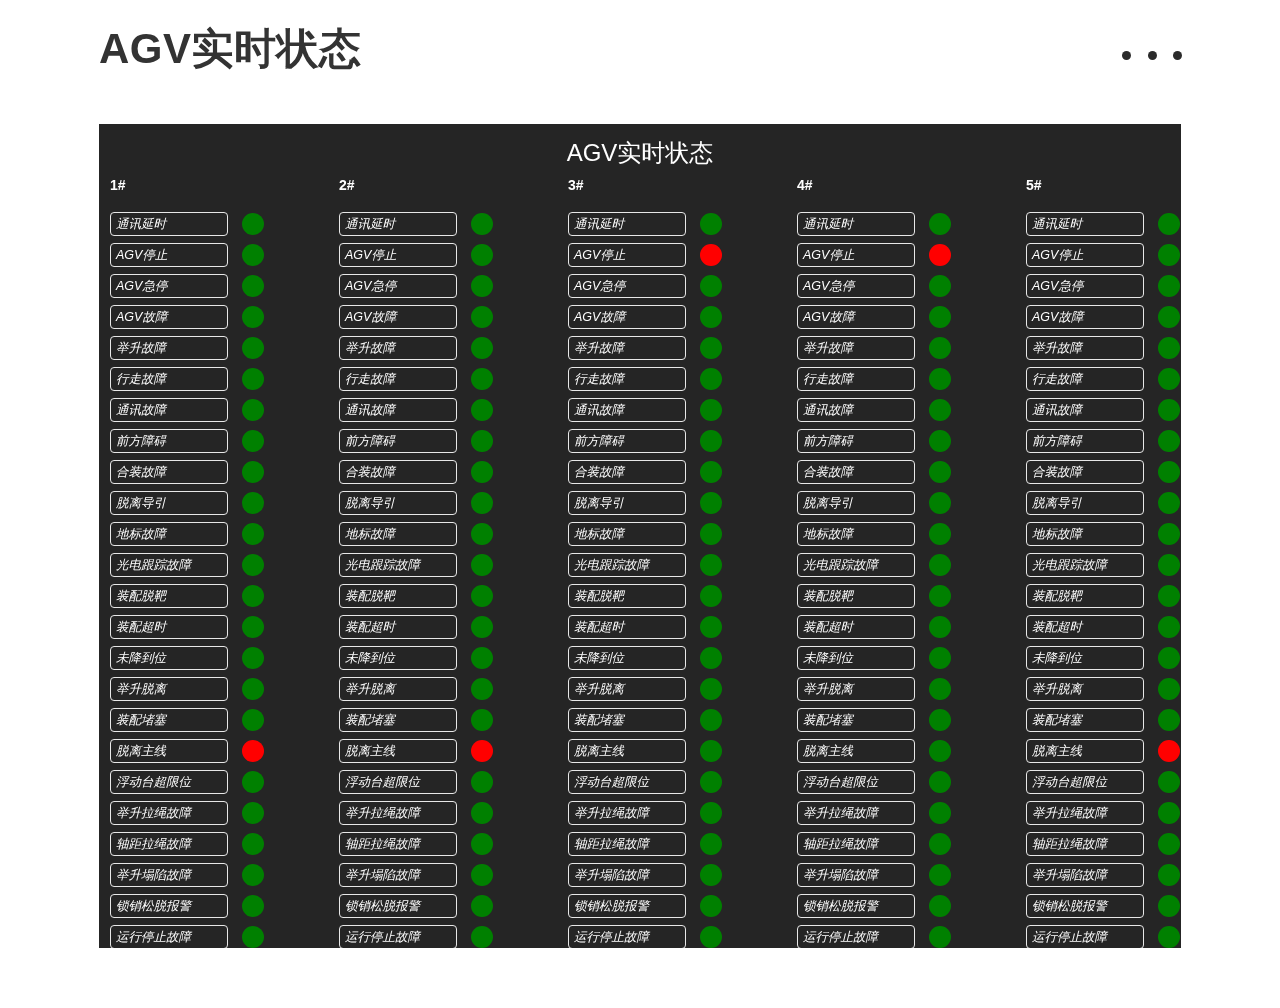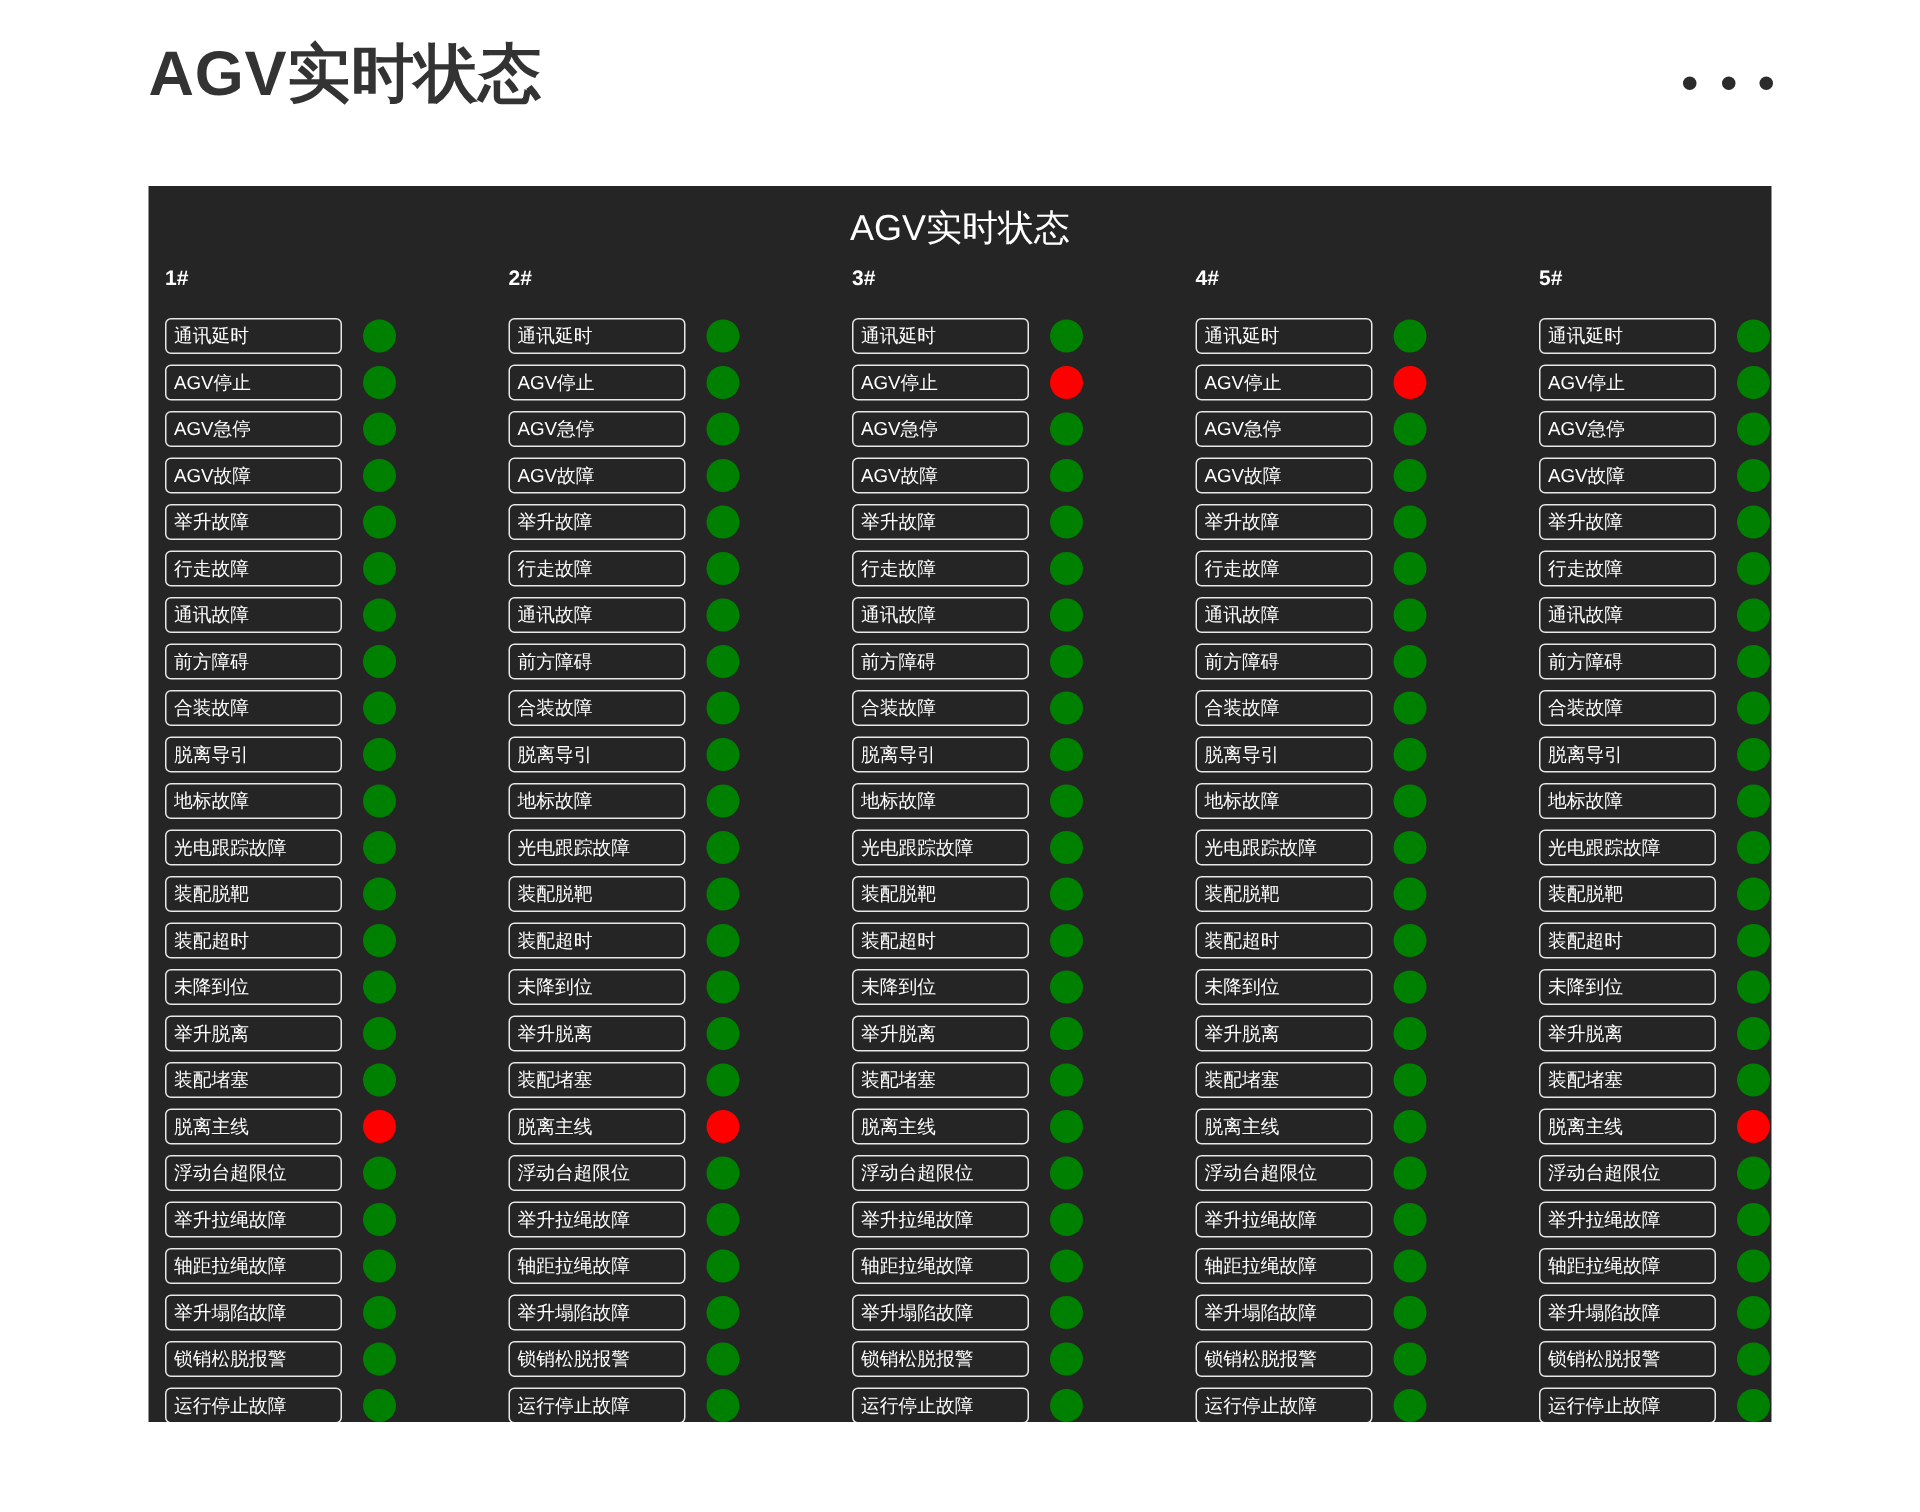--- a/index.html
+++ b/index.html
@@ -86,20 +86,21 @@
   .column-header {
     color: #ffffff;
     font-size: 14px;
     font-weight: bold;
     line-height: 18px;
     margin-bottom: 14px;
     height: 18px;
   }
   .status-rows {
     display: block;
+    font-style: italic;
   }
   .status-row {
     display: flex;
     align-items: center;
     height: 31px;
   }
   .status-label {
     width: 118px;
     height: 24px;
     border: 1px solid #e8e8e8;

